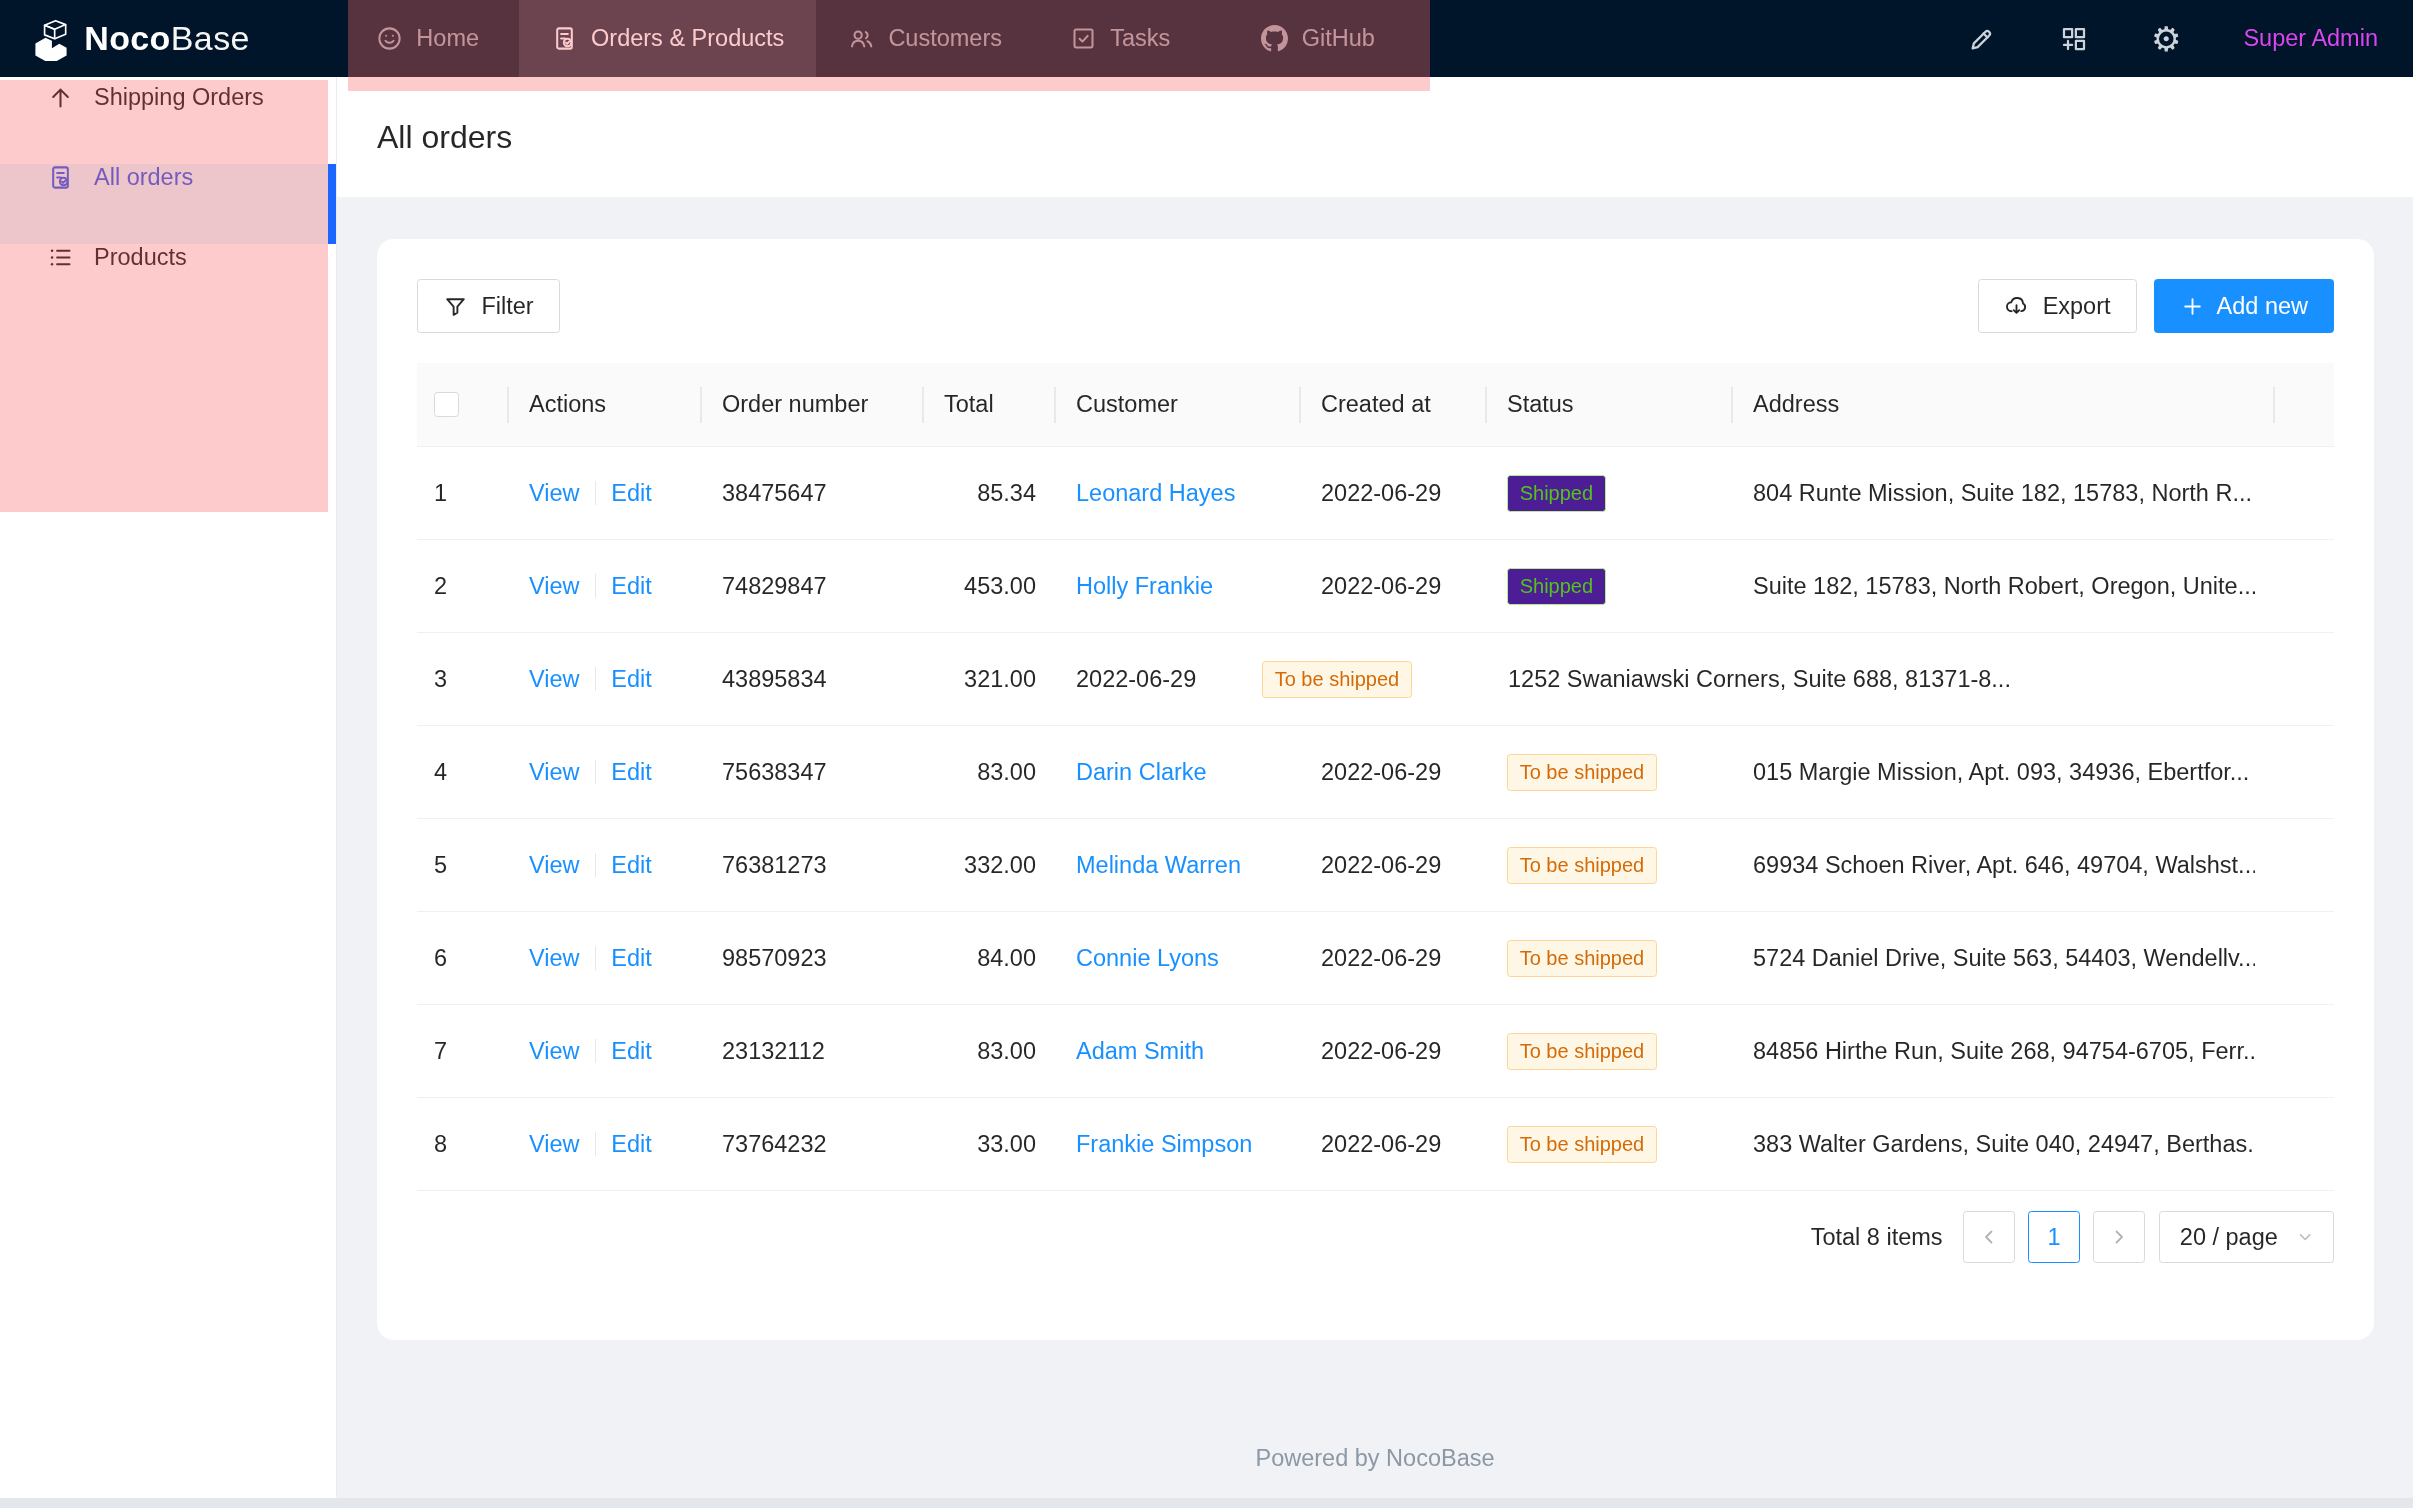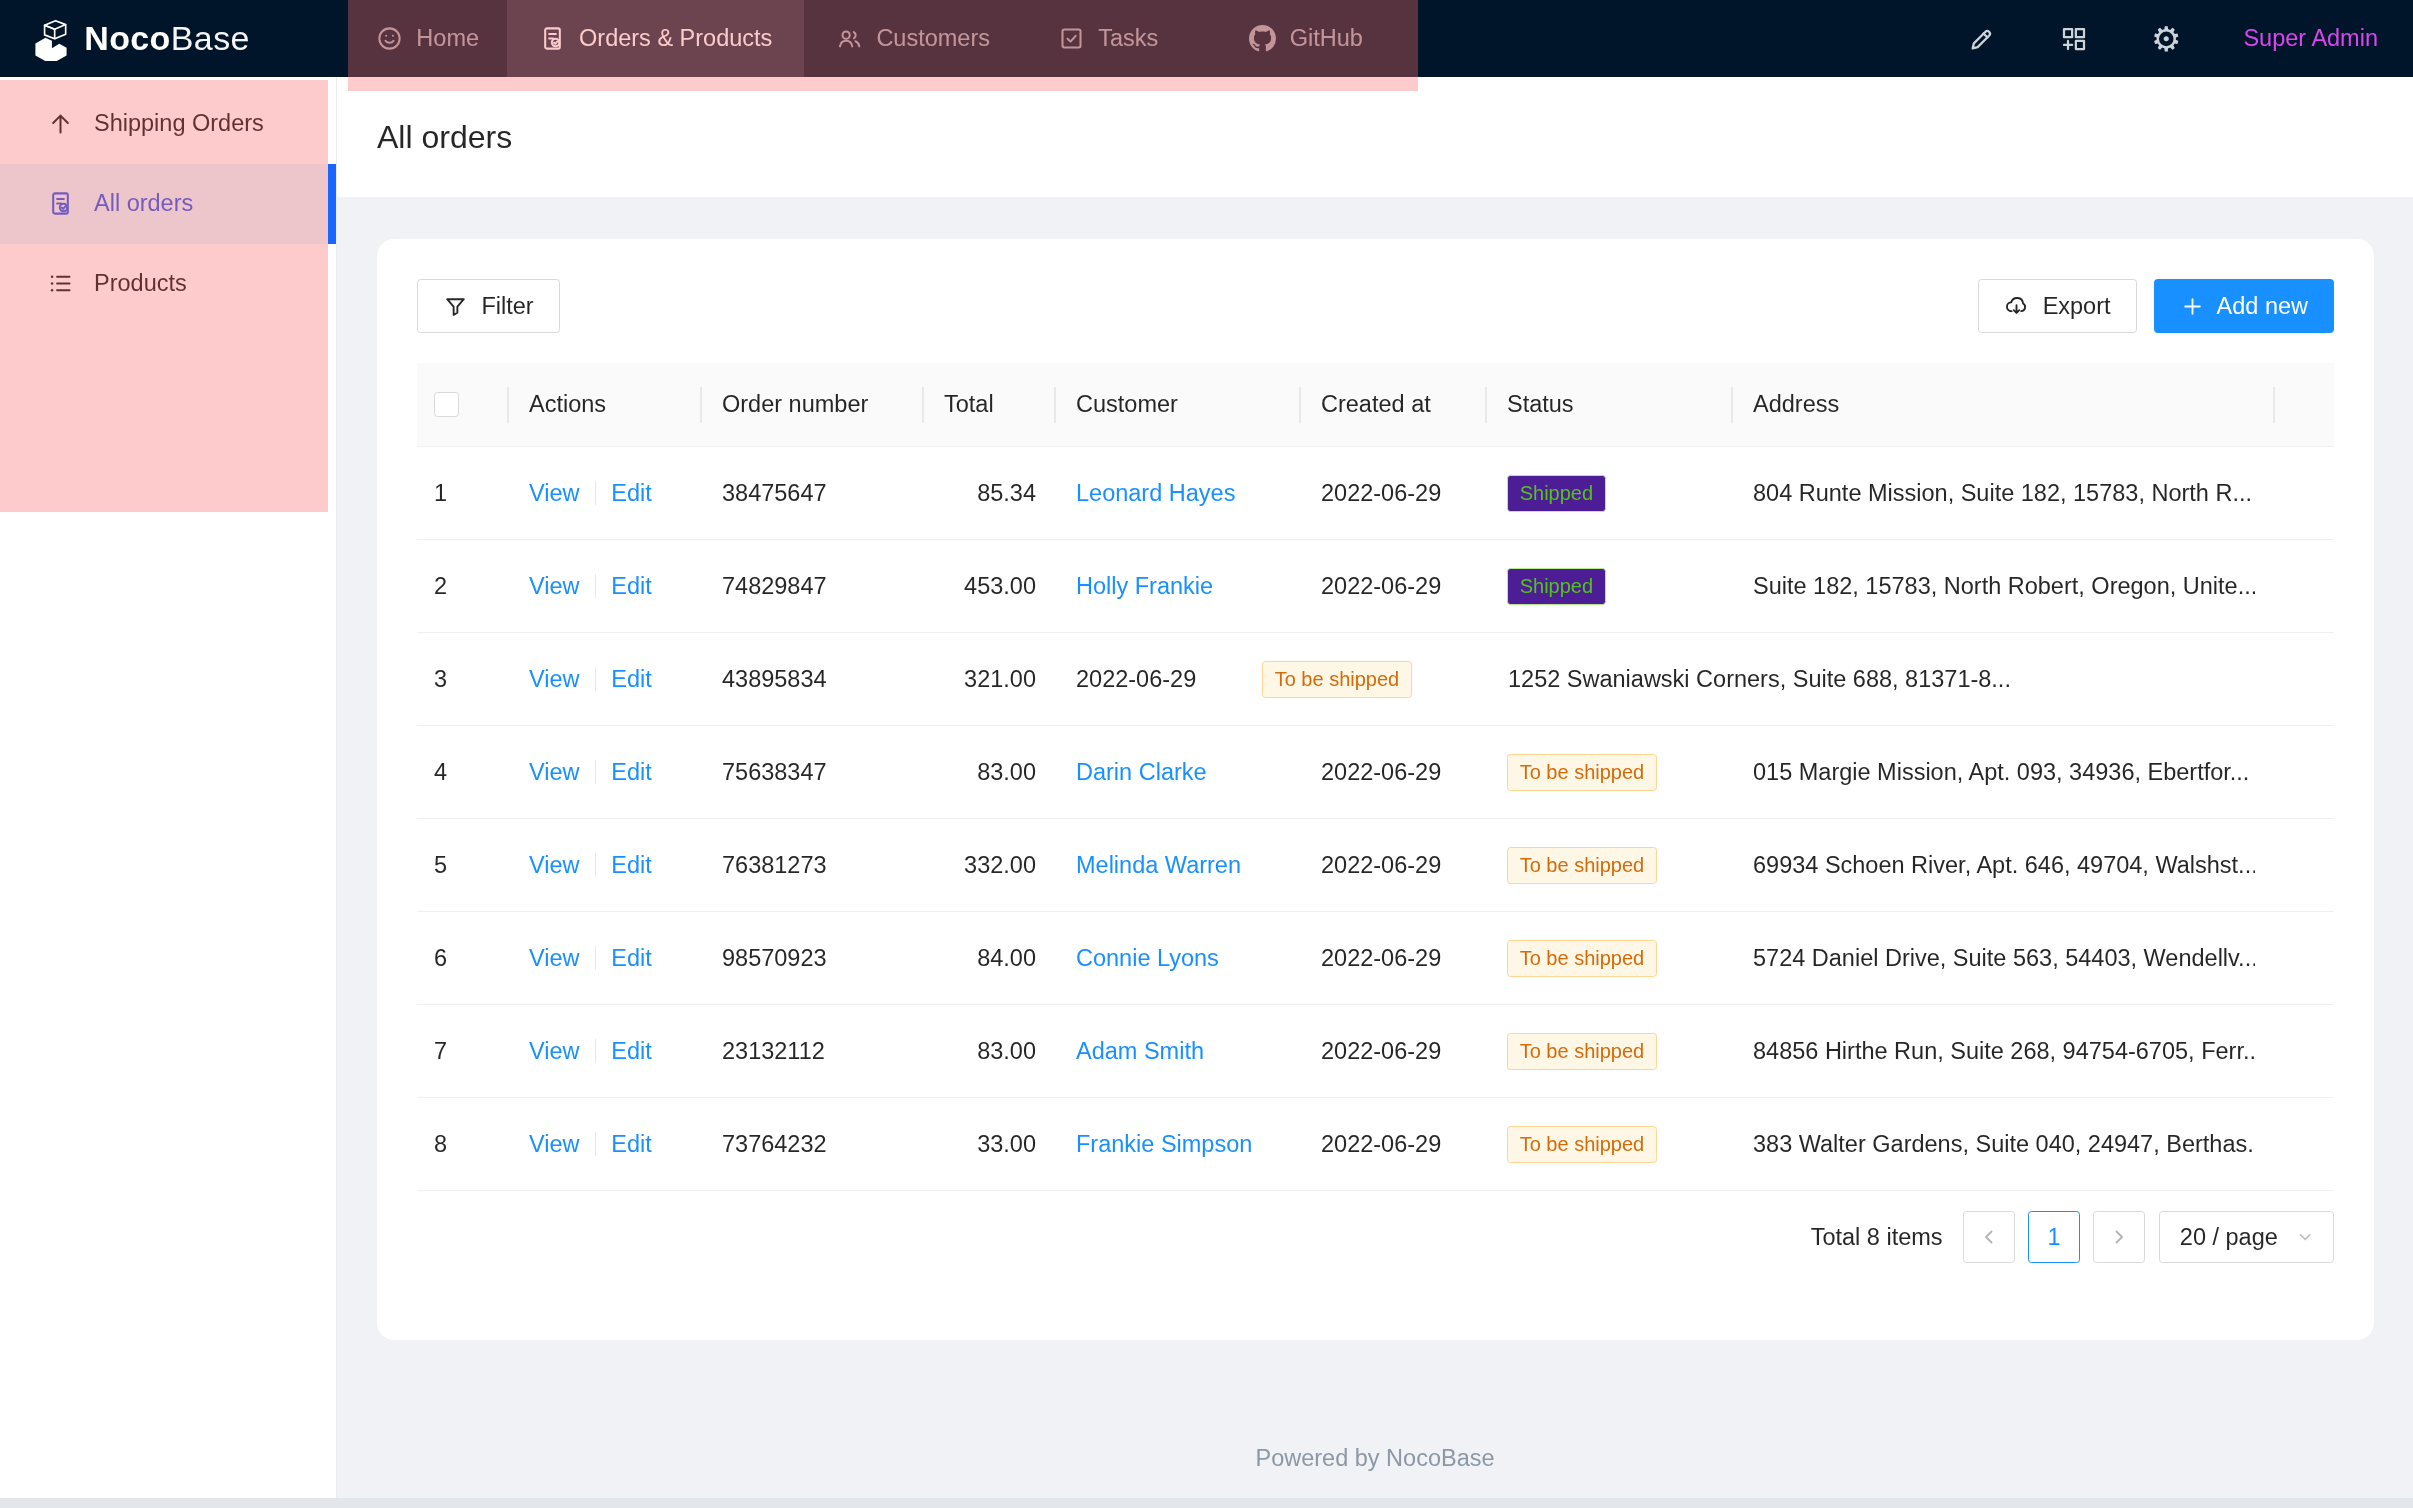--- a/index.html
+++ b/index.html
@@ -12,35 +12,35 @@
   .logo { width:348px; display:flex; align-items:center; gap:11.7px; padding-left:28.5px; cursor:pointer; }
   .logo-text { font-size:34px; color:#fff; letter-spacing:0.4px; white-space:nowrap; }
   .logo-text b { font-weight:800; }
   .logo-text span { font-weight:300; color:#f5f5f5; }
   .tabs { position:relative; display:flex; align-items:stretch; }
   .tabs::after { content:""; position:absolute; left:0; right:0; top:0; height:91px;
                  background:rgba(248,106,106,.35); pointer-events:none; z-index:5; }
   .tab { display:flex; align-items:center; justify-content:center; gap:13.4px;
          color:rgba(255,255,255,.65); font-size:23.5px; cursor:pointer; white-space:nowrap; }
   .tab svg { width:27px; height:27px; }
-  .tab.active { background:rgba(255,255,255,.12); color:#fff; }
+  .tab.active { background:rgba(255,255,255,.12); color:#fff;margin-left:12px; }
   .tab.w1{width:159px} .tab.w2{width:297px} .tab.w3{width:218px} .tab.w4{width:172px} .tab.w5{width:224px}
   .nav-right { margin-left:auto; display:flex; align-items:center; gap:62px; padding-right:35px; }
   .nav-icon { color:#cdd3da; cursor:pointer; display:flex; align-items:center; }
   .nav-icon svg { width:30px; height:30px; }
   .gear-glyph { font-size:34px; line-height:1; color:#cdd3da; font-family:"DejaVu Sans", sans-serif; }
   .user-name { color:#d946ef; font-size:23.5px; cursor:pointer; }
 
   
   .body-row { display:flex; height:1431px; }
   .sidebar { position:relative; width:337px; background:#fff; border-right:1.7px solid #ececec; flex:0 0 337px; }
   .side-overlay { position:absolute; left:0; top:3.4px; width:328px; height:432px;
                   background:rgba(248,106,106,.35); pointer-events:none; z-index:6; }
   .menu { padding-top:6.7px; }
-  .menu-item { position:relative; height:80px; display:flex; align-items:center; gap:20px;
+  .menu-item { position:relative; height:80px; display:flex; gap:20px;
                padding-left:47px; font-size:23.5px; color:#111; cursor:pointer; }
   .menu-item svg { width:27px; height:27px; flex:0 0 27px; }
   .menu-item.selected { background:#e6f7ff; color:#2f54eb; }
   .menu-item.selected::after { content:""; position:absolute; right:0; top:0; bottom:0; width:8.4px; background:#1a66ff; }
 
   .main { flex:1; display:flex; flex-direction:column; min-width:0; }
   .page-header { height:120px; background:#fff; display:flex; align-items:center; padding-left:40px; }
   .page-title { font-size:32px; font-weight:500; color:rgba(0,0,0,.85); }
   .content { flex:1; }
 

